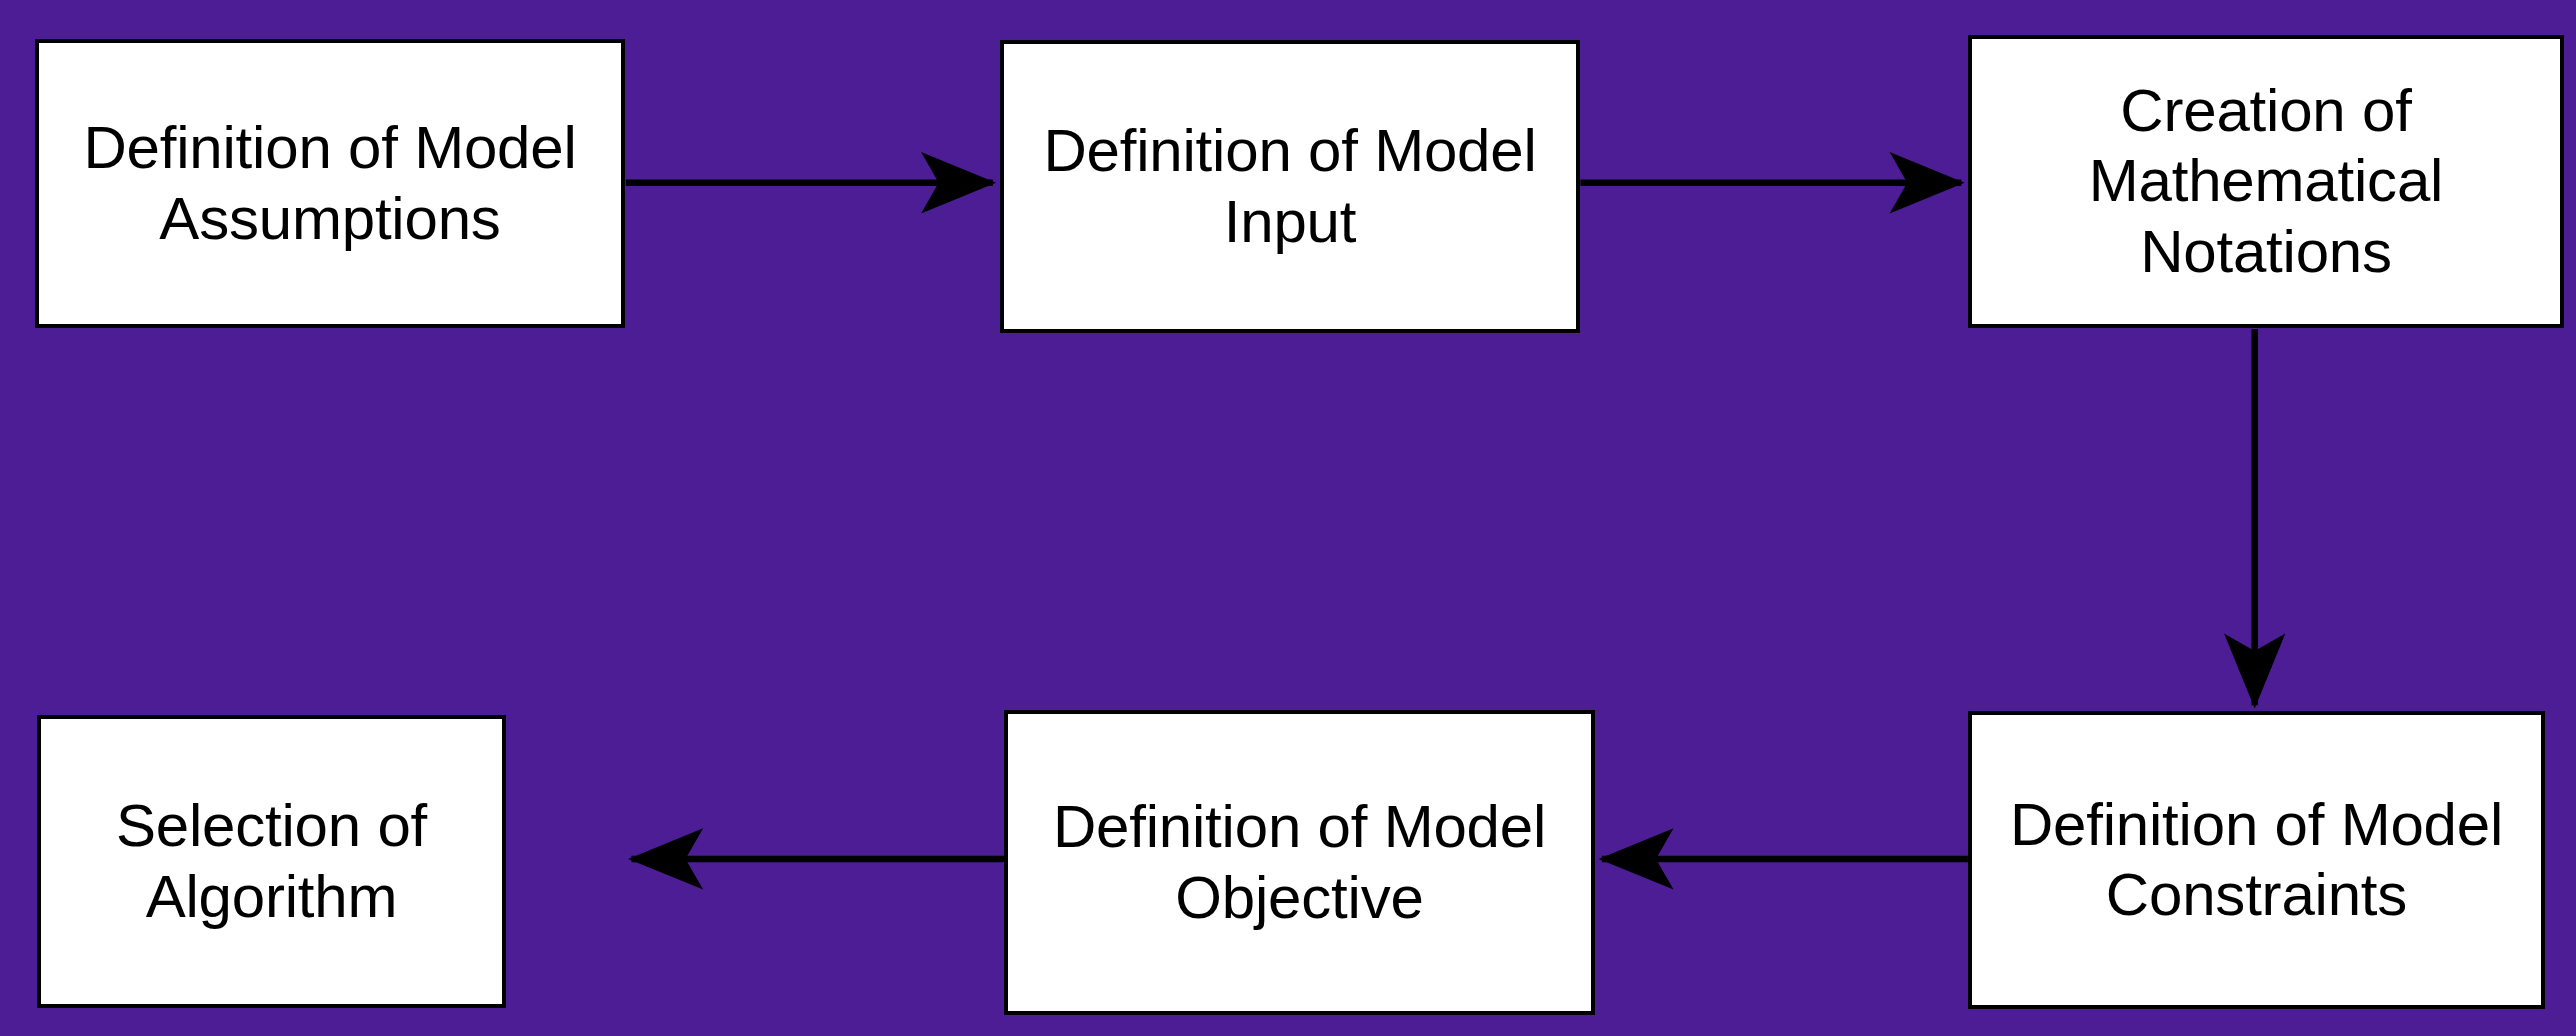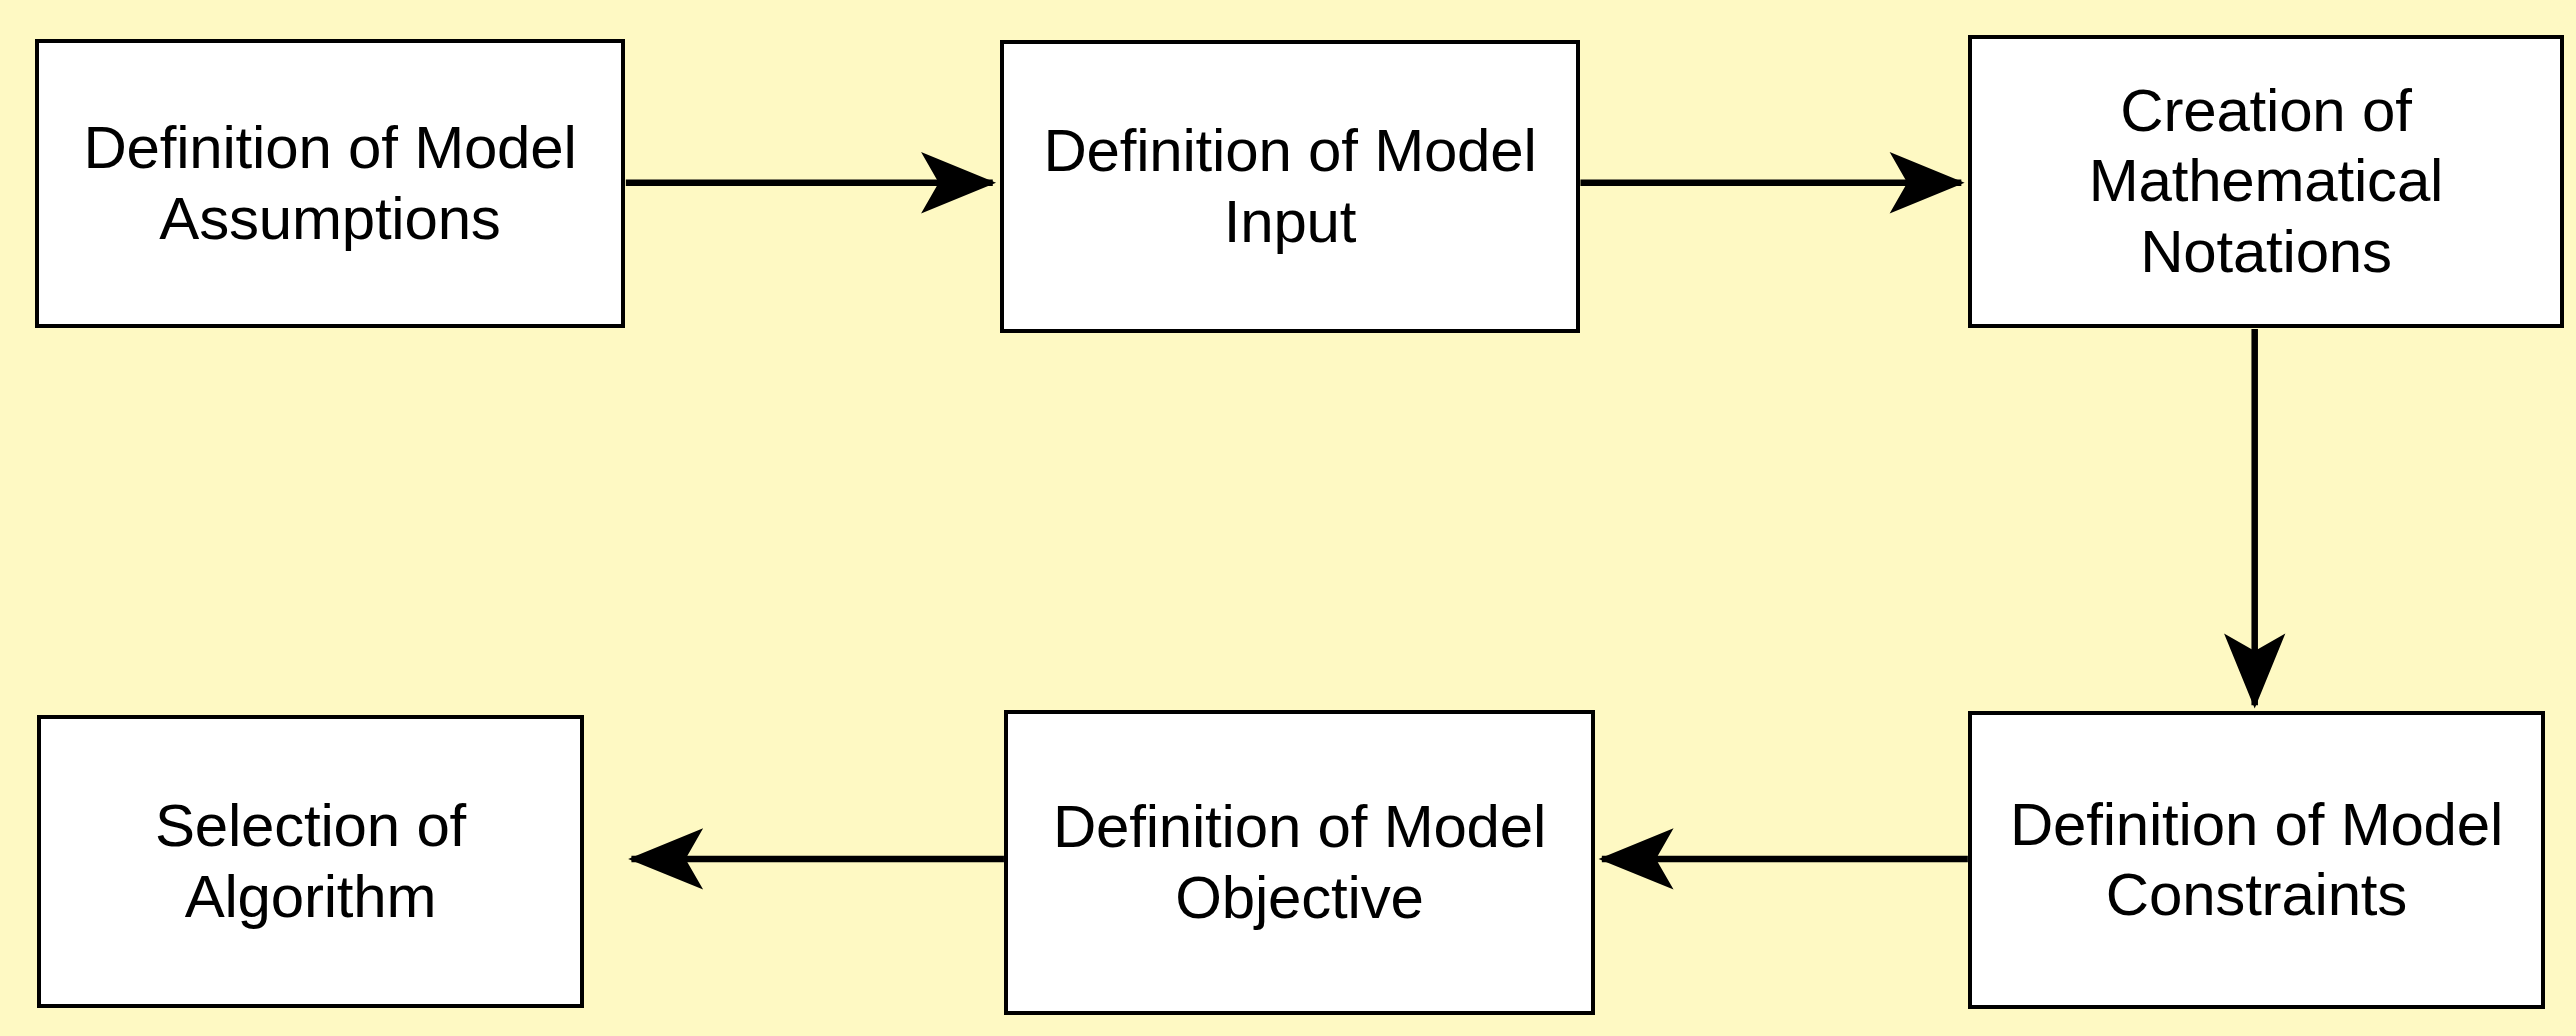--- a/index.html
+++ b/index.html
@@ -42,21 +42,21 @@
     color: #000000;
     font-weight: 400;
     letter-spacing: -0.2px;
     padding: 0 5.6px;
     white-space: pre-line;
   }
 </style>
 </head>
 <body>
 
-<div id="canvas" style="background: #fef9c3;">
+<div id="canvas" style="background: #4c1d95;">
 
   <svg id="flow-svg" viewBox="0 0 2766 1113" xmlns="http://www.w3.org/2000/svg">
     <defs>
       <marker id="arrow-right" markerWidth="14" markerHeight="14" refX="11.5" refY="5" orient="auto" markerUnits="strokeWidth">
         <path d="M 0.5,0.3 L 12,5 L 0.5,9.7 L 3.2,5 Z" fill="#000000"></path>
       </marker>
       <marker id="arrow-left" markerWidth="14" markerHeight="14" refX="11.5" refY="5" orient="auto" markerUnits="strokeWidth">
         <path d="M 0.5,0.3 L 12,5 L 0.5,9.7 L 3.2,5 Z" fill="#000000"></path>
       </marker>
       <marker id="arrow-down" markerWidth="14" markerHeight="14" refX="11.5" refY="5" orient="auto" markerUnits="strokeWidth">
@@ -94,19 +94,19 @@
   <div class="node-box" style="left: 1968px; top: 711px; width: 577px; height: 298px; border-color: rgb(0, 0, 0);">
     <span class="node-label" style="color: rgb(0, 0, 0);">Definition of Model
 Constraints</span>
   </div>
 
   <div class="node-box" style="left: 1004px; top: 710px; width: 591px; height: 305px; border-color: rgb(0, 0, 0);">
     <span class="node-label" style="color: rgb(0, 0, 0);">Definition of Model
 Objective</span>
   </div>
 
-  <div class="node-box" style="left: 37px; top: 715px; width: 547px; height: 293px; border-color: rgb(0, 0, 0); justify-content: center;">
+  <div class="node-box" style="left: 37px; top: 715px; width: 469px; height: 293px; border-color: rgb(0, 0, 0); justify-content: center;">
     <span class="node-label" style="color: rgb(0, 0, 0);">Selection of
 Algorithm</span>
   </div>
 
 </div>
 
 
 </body></html>

